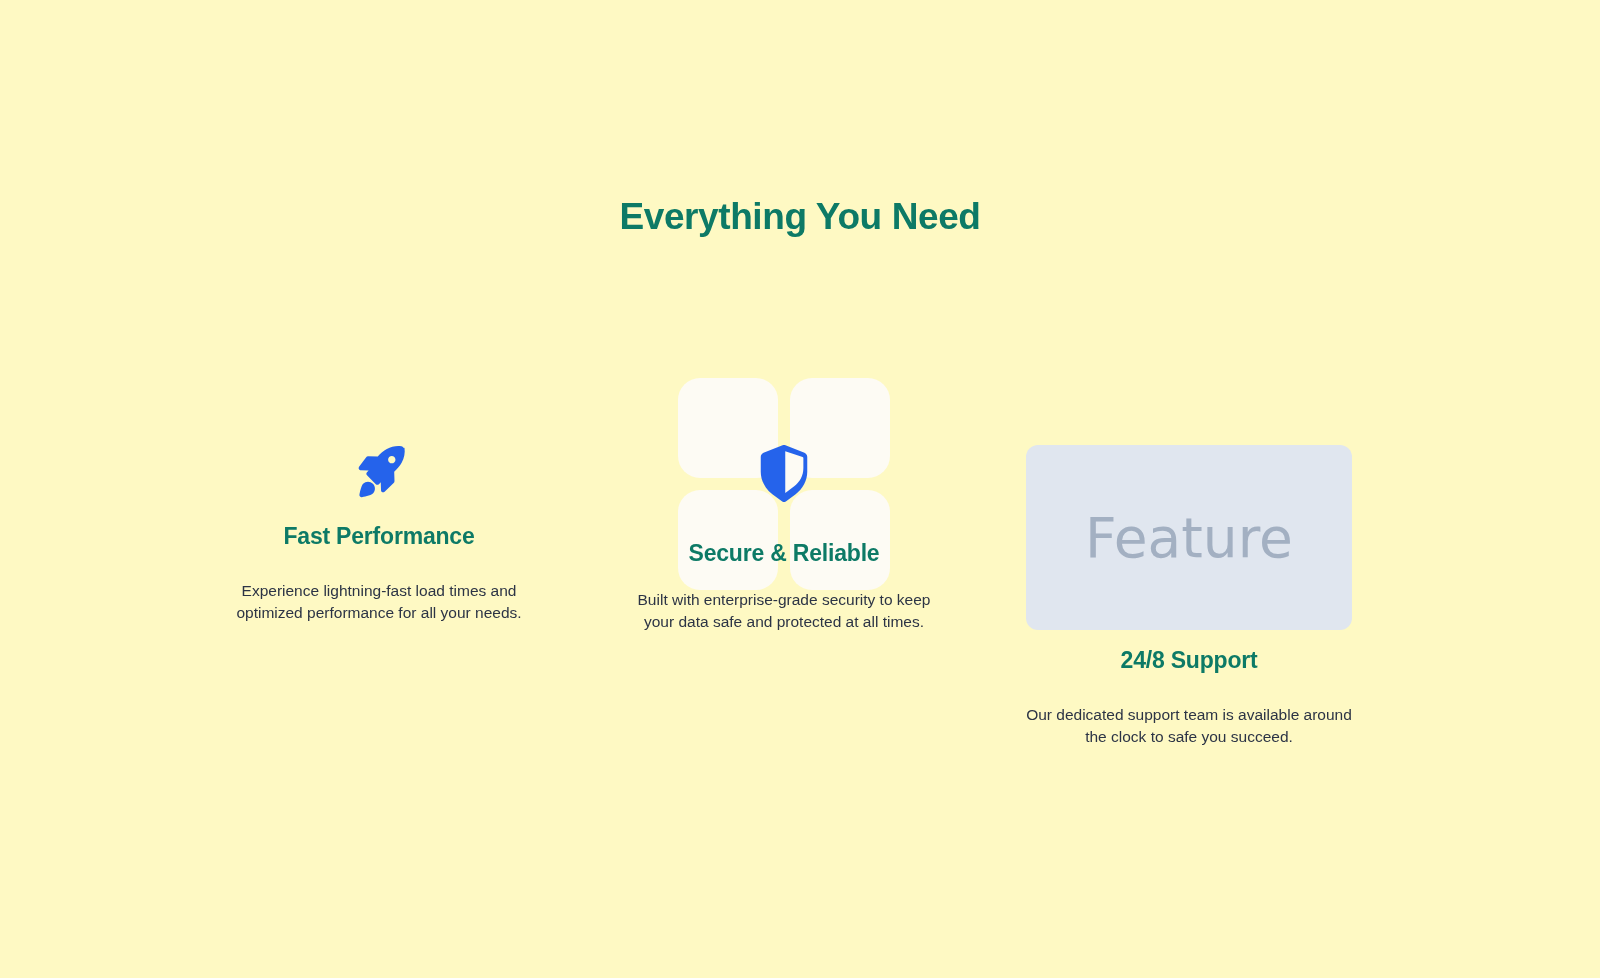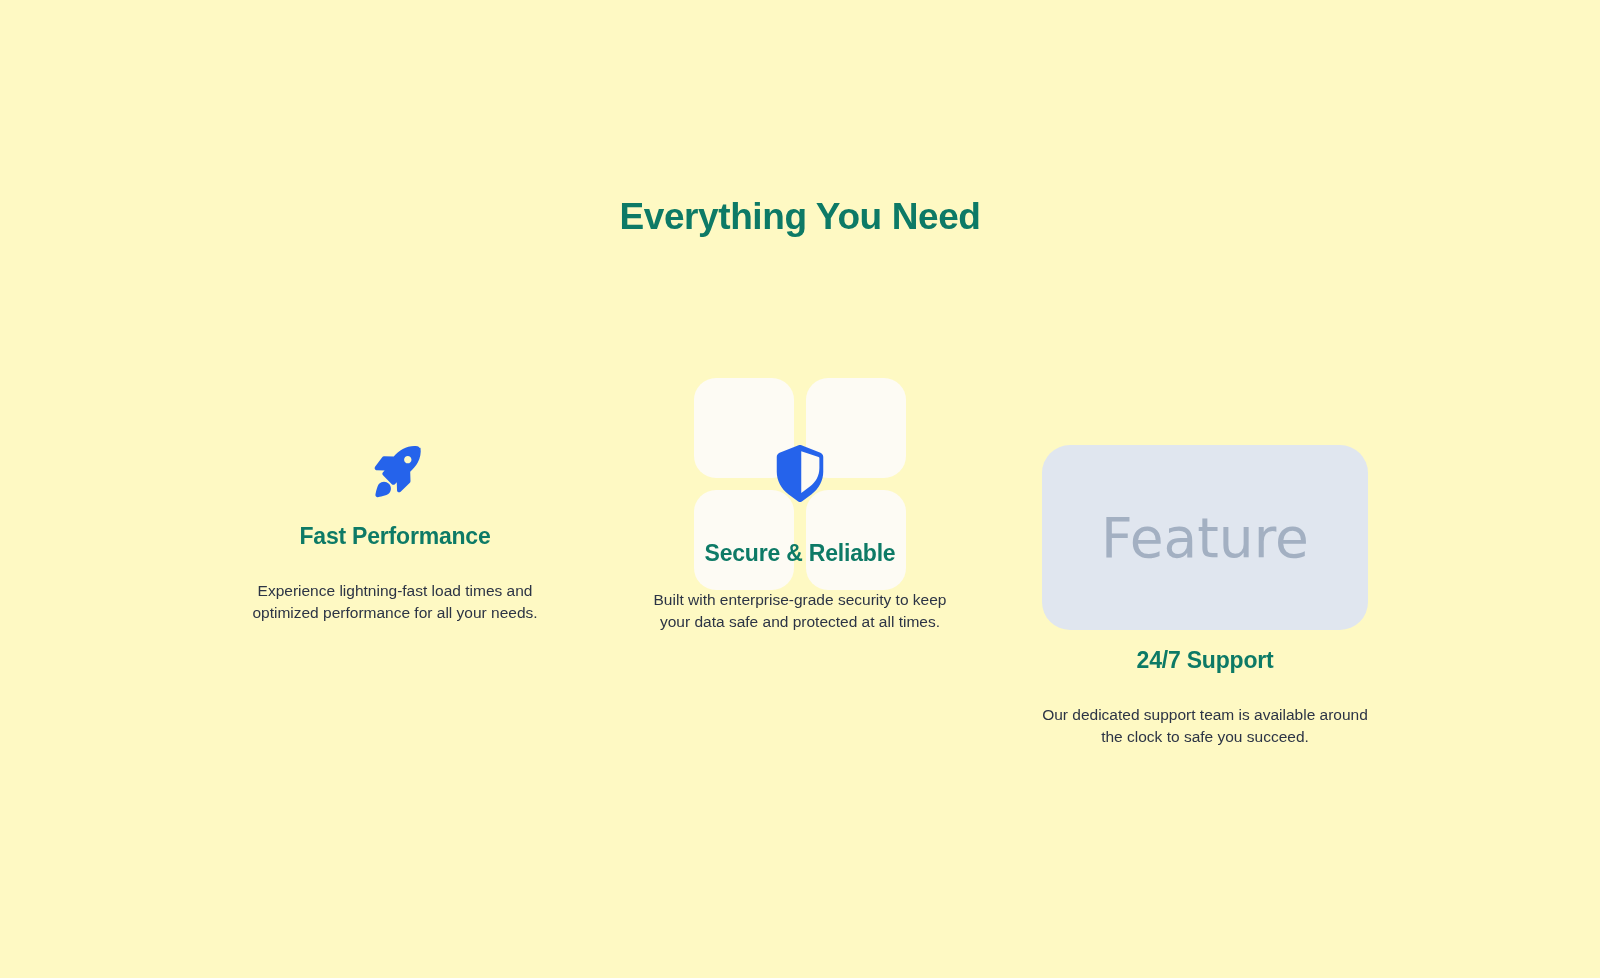--- a/index.html
+++ b/index.html
@@ -40,21 +40,21 @@
     margin-top: 19px;
     font-size: 16.5px;
     font-weight: 400;
     color: #2c3445;
     line-height: 26px;
   }
 
   
   .features {
     position: absolute;
-    left: 16px;
+    left: 0;
     top: 352px;
     width: 1275px;
     height: 430px;
   }
 
   .feature {
     position: absolute;
     top: 0;
     width: 326px;
     text-align: center;
@@ -101,21 +101,21 @@
   }
 
   
   .placeholder-box {
     position: absolute;
     left: 0;
     top: 93px;
     width: 326px;
     height: 185px;
     background: #e0e6ef;
-    border-radius: 28px;
+    border-radius: 12px;
     display: flex;
     align-items: center;
     justify-content: center;
   }
 
   .placeholder-label {
     font-family: "DejaVu Sans", sans-serif;
     font-size: 55px;
     font-weight: 400;
     color: #a3b0c2;
@@ -207,18 +207,18 @@
       <h3 class="feature-title">Secure &amp; Reliable</h3>
       <p class="feature-body">Built with enterprise-grade security to keep your data safe and protected at all times.</p>
     </div>
 
     <div class="feature col-3">
       <div class="media">
         <div class="placeholder-box">
           <span class="placeholder-label">Feature</span>
         </div>
       </div>
-      <h3 class="feature-title">24/7 Support</h3>
+      <h3 class="feature-title">24/8 Support</h3>
       <p class="feature-body">Our dedicated support team is available around the clock to safe you succeed.</p>
     </div>
 
   </div>
 </div>
 
 </body></html>

